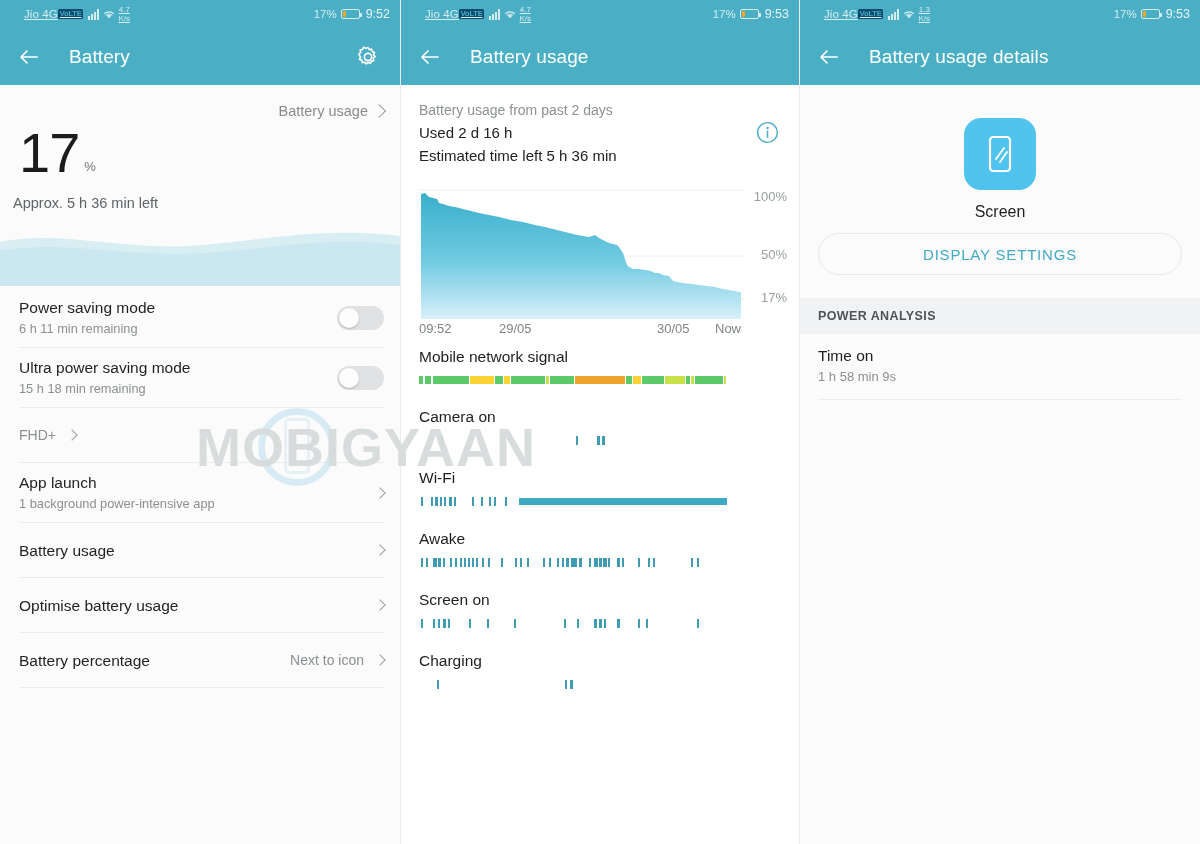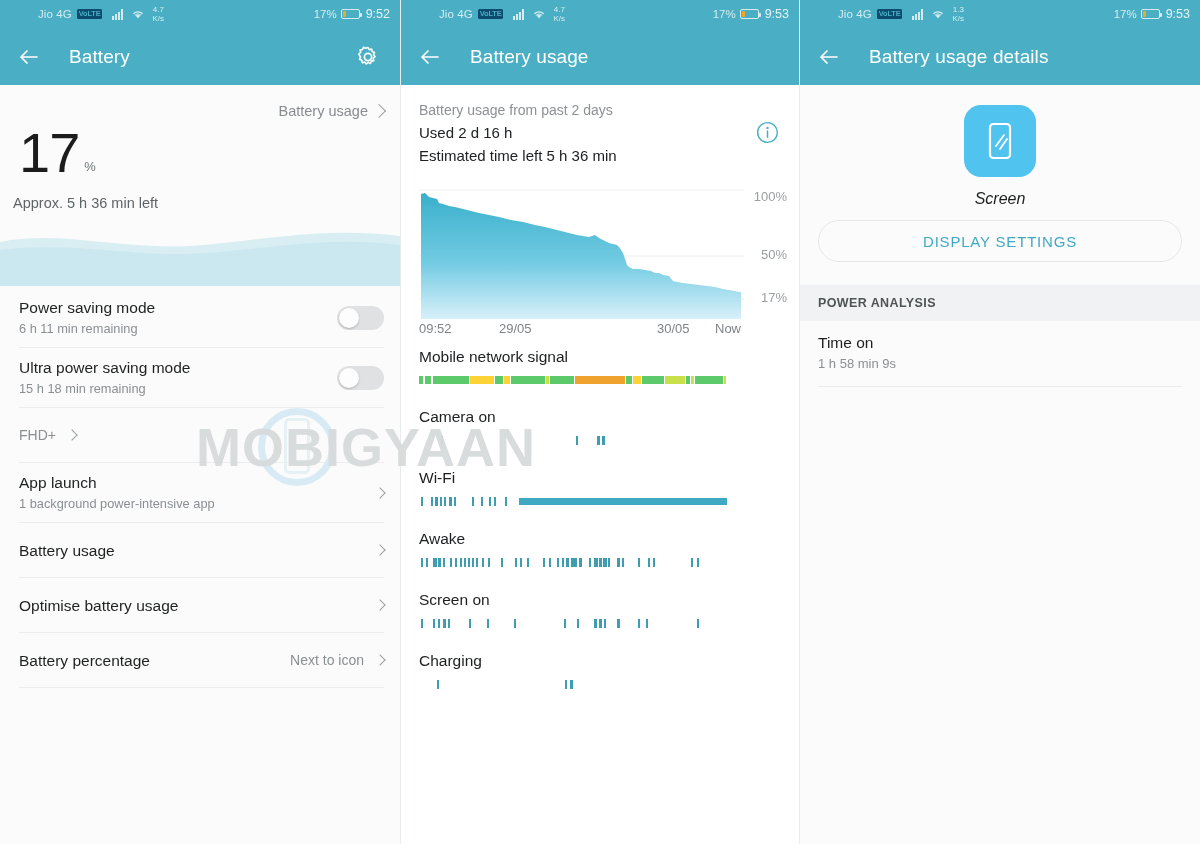--- a/index.html
+++ b/index.html
@@ -11,21 +11,21 @@
   }
   .screens { display: flex; width: 1200px; height: 844px; position: relative; }
   .panel { width: 400px; height: 844px; position: relative; background: #fcfcfc; overflow: hidden; }
   .panel.p2 { border-left: 1px solid #e9eced; border-right: 1px solid #e9eced; }
 
   
   .statusbar {
     height: 28px; background: #4AAFC4; display: flex; align-items: center;
     padding: 0 12px; color: #d8eef3; font-size: 11.5px; position: relative;
   }
-  .sb-left { display: flex; align-items: center; gap: 5px; margin-left: 26px; }
+  .sb-left { display: flex; align-items: center; margin-left: 12px; text-decoration: underline; }
   .sb-carrier { font-size: 11.5px; letter-spacing: .1px; color: #d5ecf1; }
   .volte-box {
     background: #0c4a6e; color: #4AAFC4; font-size: 7.5px; font-weight: bold;
     padding: 1px 2px; border-radius: 1.5px; letter-spacing: -.2px; line-height: 1.1;
   }
   .sigbars { display: flex; align-items: flex-end; gap: 1px; height: 11px; margin-left: 5px; }
   .sigbars i { width: 2px; background: #d5ecf1; display: block; }
   .sigbars i:nth-child(1) { height: 4px; }
   .sigbars i:nth-child(2) { height: 6px; }
   .sigbars i:nth-child(3) { height: 8px; }
@@ -107,21 +107,21 @@
   .track-label { font-size: 15.5px; color: #1d1f20; margin-bottom: 9px; line-height: 20px; }
   .track-bar { height: 8px; position: relative; width: 325px; }
   .track-bar .seg { position: absolute; top: 0; height: 8px; }
   .track-block { margin-bottom: 23px; }
   .track-ticks { height: 9px; position: relative; width: 325px; }
   .track-ticks .tk { position: absolute; top: 0; height: 9px; background: #3f9db2; }
   .wifi-solid { position: absolute; height: 7px; top: 1px; background: #3FA9C4; }
 
   
   .p3-body { background: #fbfbfb; height: 759px; position: relative; }
-  .app-hero { padding-top: 20px; text-align: center; background: #fbfbfb; font-style: italic; }
+  .app-hero { padding-top: 33px; text-align: center; background: #fbfbfb; }
   .app-icon {
     width: 72px; height: 72px; border-radius: 17px; background: #50C3EE;
     margin: 0 auto; display: flex; align-items: center; justify-content: center;
   }
   .app-name { font-size: 16px; color: #1d1f20; margin-top: 13px; }
   .ds-button {
     margin: 12px 18px 0 18px; height: 42px; border: 1px solid #e6e8e9; border-radius: 21px;
     background: #fbfbfb; display: flex; align-items: center; justify-content: center;
     color: #3FA9C4; font-size: 15px; letter-spacing: .8px; cursor: pointer;
   }

